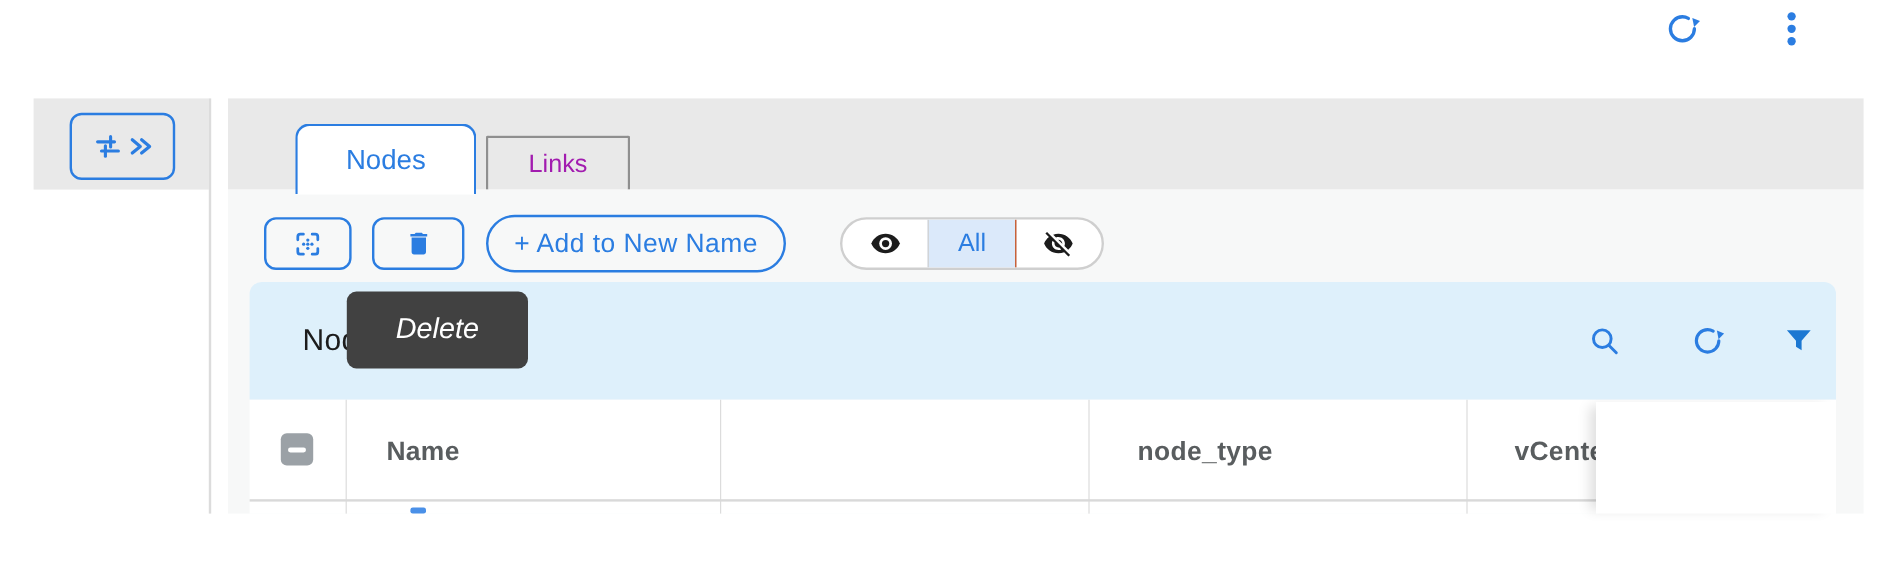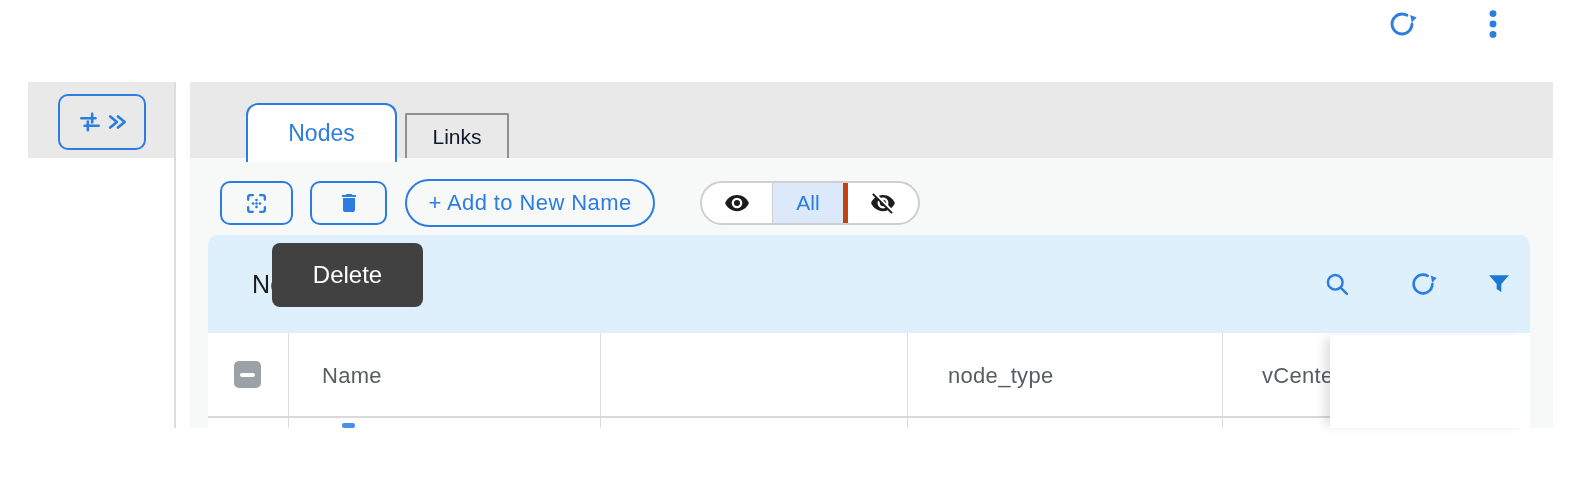--- a/index.html
+++ b/index.html
@@ -30,23 +30,23 @@
   #main-bg{left:190px;top:158px;width:1363px;height:270px;background:#f7f8f8;}
 
   
   .tab{box-sizing:border-box;display:flex;align-items:center;justify-content:center;cursor:pointer;}
   #tab-nodes{
     left:246px;top:103px;width:151px;height:59px;z-index:3;
     background:#ffffff;border:2px solid #2b7de1;border-bottom:none;
     border-radius:12px 12px 0 0;color:#2b7de1;font-size:23px;
   }
   #tab-links{
-    left:405px;top:113px;width:104px;height:45px;z-index:2;
+    left:405px;top:113px;width:120px;height:45px;z-index:2;
     background:transparent;border:2px solid #8f8f8f;border-bottom:none;
-    border-radius:2px 2px 0 0;color:#0f172a;font-size:21px;
+    border-radius:2px 2px 0 0;color:#a21caf;font-size:21px;
   }
 
   
   .tool-btn{
     box-sizing:border-box;border:2px solid #2b7de1;border-radius:10px;
     background:transparent;display:flex;align-items:center;justify-content:center;cursor:pointer;
   }
   #select-btn{left:220px;top:181px;width:73px;height:44px;}
   #delete-btn{left:310px;top:181px;width:77px;height:44px;}
   #add-view-btn{
@@ -55,54 +55,54 @@
     display:flex;align-items:center;justify-content:center;
     color:#2b7de1;font-size:22px;letter-spacing:.4px;cursor:pointer;
   }
   #visibility-toggle{
     left:700px;top:181px;width:220px;height:44px;box-sizing:border-box;
     border:2px solid #cfcfcf;border-radius:24px;background:#ffffff;
     display:flex;overflow:hidden;
   }
   .seg{flex:1;display:flex;align-items:center;justify-content:center;cursor:pointer;}
   #seg-all{
-    background:#dbe9fa;border-left:1px solid #cfcfcf;border-right:5px solid #c2410c;
+    background:#dbe9fa;border-left:1px solid #cfcfcf;border-right:1px solid #c2410c;
     color:#2b7de1;font-size:21px;
   }
 
   
   #table-bar{
     left:208px;top:235px;width:1322px;height:98px;z-index:3;
     background:#def0fb;border-radius:10px 10px 0 0;
   }
   #table-title{
     position:absolute;left:44px;top:0;height:98px;display:flex;align-items:center;
     color:#1c1c1c;font-size:25px;letter-spacing:.3px;
   }
   .bar-icon{position:absolute;top:32px;width:34px;height:34px;display:flex;align-items:center;justify-content:center;cursor:pointer;}
   #bar-search{left:1112px;}
   #bar-refresh{left:1198px;}
   #bar-filter{left:1274px;}
 
   
   #delete-tooltip{
-    left:272px;top:243px;width:151px;height:64px;z-index:10;
+    left:289px;top:243px;width:151px;height:64px;z-index:10;
     background:#414141;border-radius:8px;
     display:flex;align-items:center;justify-content:center;
-    color:#ffffff;font-size:24px;
+    color:#ffffff;font-size:24px;font-style:italic;
   }
 
   
   #table-area{left:208px;top:333px;width:1322px;height:95px;background:#ffffff;z-index:1;}
   #header-row{position:absolute;left:0;top:0;width:1322px;height:85px;border-bottom:2px solid #d9d9d9;box-sizing:border-box;}
   .col-sep{position:absolute;top:0;width:1px;height:95px;background:#dcdcdc;}
   #sep-1{left:80px;} #sep-2{left:392px;} #sep-3{left:699px;} #sep-4{left:1014px;}
   .col-header{
     position:absolute;top:0;height:85px;display:flex;align-items:center;
-    color:#595d5f;font-size:22px;font-weight:normal;letter-spacing:.3px;white-space:nowrap;overflow:hidden;
+    color:#595d5f;font-size:22px;font-weight:bold;letter-spacing:.3px;white-space:nowrap;overflow:hidden;
   }
   #col-name{left:114px;width:270px;}
   #col-layer{left:430px;width:260px;}
   #col-nodetype{left:740px;width:266px;}
   #col-vcenter{left:1054px;width:268px;}
   #header-checkbox{
     position:absolute;left:26px;top:28px;width:27px;height:27px;
     background:#9ba1a6;border-radius:5px;cursor:pointer;
   }
   #header-checkbox .dash{

